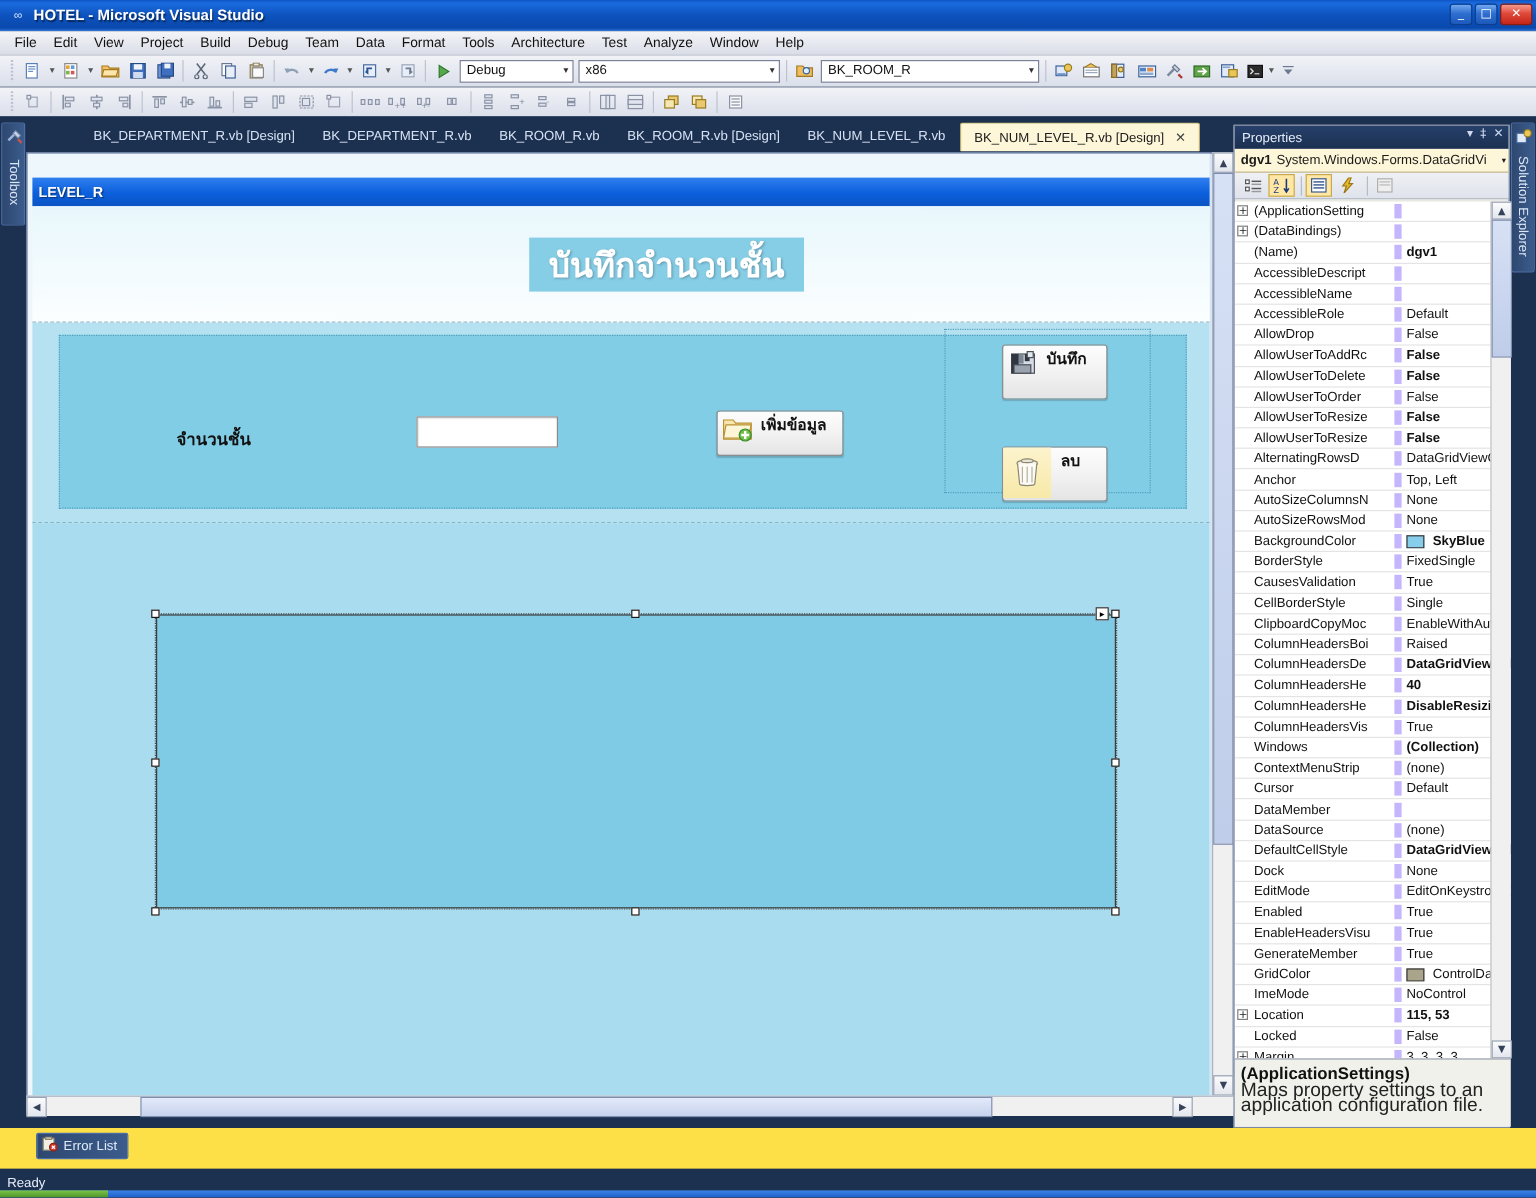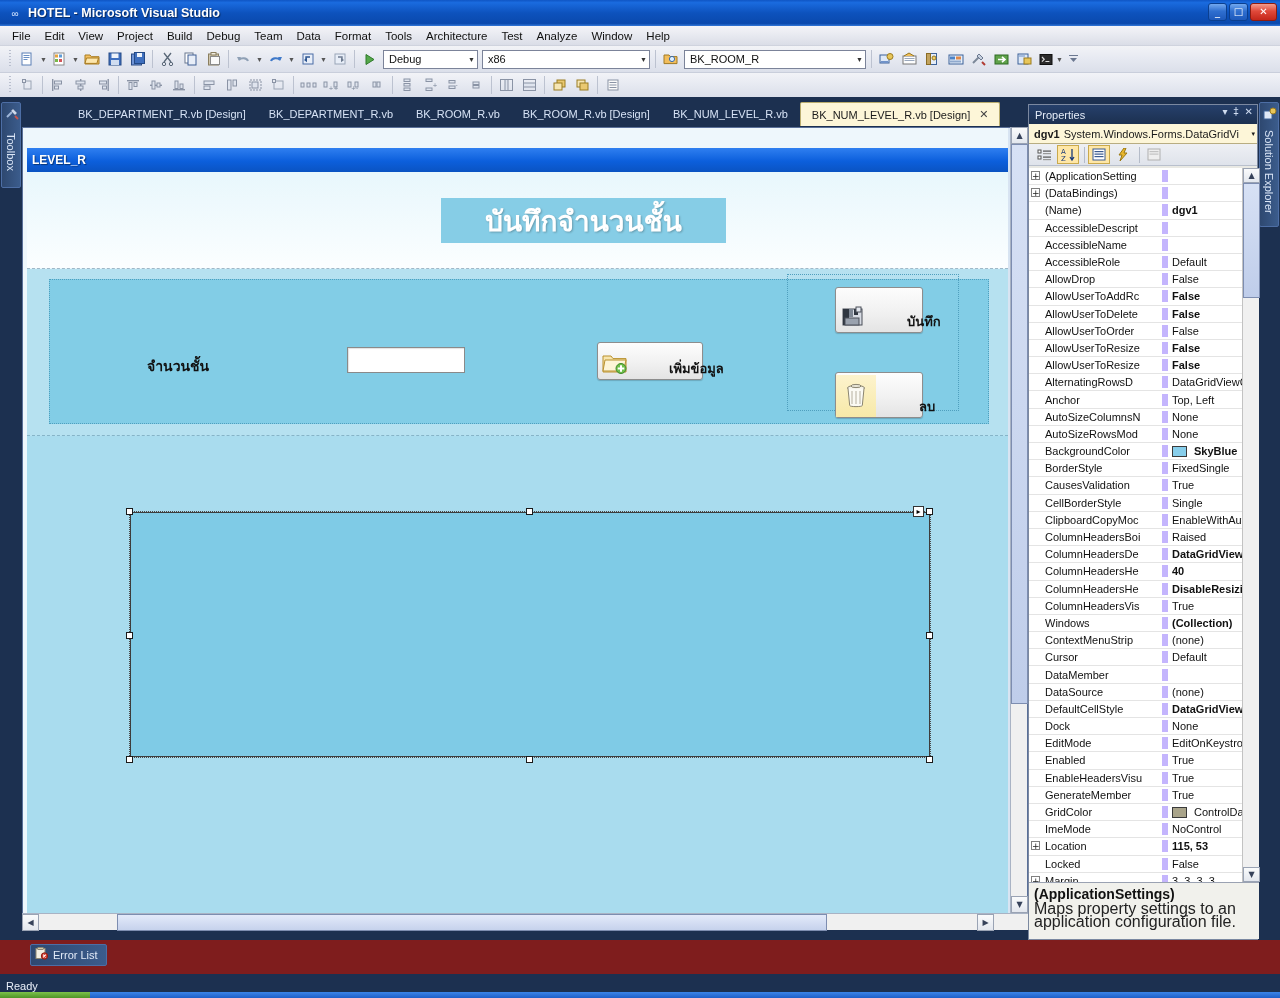--- a/index.html
+++ b/index.html
@@ -139,21 +139,21 @@
   .form-body {
     position:absolute; top: 44px; left: 4px; width: 981px; height: 741px;
     background: linear-gradient(180deg,#e4f6fd 0%,#eefbfe 35%,#f6fdff 70%,#eef9fd 100%);
   }
   .panel-top {
     position:absolute; top: 0px; left: 0px; width: 981px; height: 97px;
     background: linear-gradient(180deg,#e8f7fc,#fbfeff);
     border-bottom: 1px dashed #9fb8c8;
   }
   .hdr-label {
-    position: absolute; left: 414px; top: 26px; width: 285px; height: 45px;
+    position: absolute; left: 414px; top: 26px; width: 229px; height: 45px;
     background: #86cde6; color:#ffffff;
     font-size: 28px; font-weight: bold;
     display:flex; align-items:center; justify-content:center;
     text-shadow: 1px 1px 2px rgba(0,0,0,.25);
   }
   .panel-mid {
     position:absolute; top: 97px; left: 0px; width: 981px; height: 167px;
     background: #b6e1f0;
     border-bottom: 1px dashed #86b4c8;
   }
@@ -167,23 +167,23 @@
   }
   .txt-level {
     position: absolute; left: 320px; top: 78px; width: 118px; height: 26px;
     background: #fff; border: 1px solid #8a8a8a;
     box-shadow: inset 1px 1px 1px rgba(0,0,0,.12);
   }
   .btn {
     position: absolute;
     background: linear-gradient(180deg,#fdfdfd,#f1f1f1 55%,#e4e4e4);
     border: 1px solid #8d8d8d; border-radius: 3px;
-    display: flex; align-items: flex-end;
+    display: flex; align-items: flex-start;
     box-shadow: 0 1px 1px rgba(0,0,0,.18);
-    font-size: 13px; color: #111; font-weight: bold; gap: 35px;
+    font-size: 13px; color: #111; font-weight: bold;
   }
   .btn .bico { width: 34px; height: 30px; display:flex; align-items:center; justify-content:center; flex: 0 0 34px; }
   .btn .blab { padding-left: 2px; white-space: nowrap; }
   .btn-add { left: 570px; top: 73px; width: 106px; height: 38px; }
   .gbox-right {
     position:absolute; left: 760px; top: 5px; width: 172px; height: 137px;
     border: 1px dotted #4f9fbe;
   }
   .btn-save   { left: 808px; top: 18px; width: 88px; height: 46px; }
   .btn-delete { left: 808px; top: 103px; width: 88px; height: 46px; }
@@ -292,21 +292,21 @@
   .props-desc {
     position: absolute; top: 777px; left: 0; width: 230px; height: 57px;
     background: #f1f1ec; border-top: 1px solid #9aa2b2; padding: 3px 5px;
   }
   .props-desc .pd-t { font-weight: bold; font-size: 14px; color:#111; }
   .props-desc .pd-b { font-size: 16px; color:#222; line-height: 13px; }
 
   
   .errbar {
     position: absolute; top: 940px; left: 0; width: 1280px; height: 34px;
-    background: #7f1d1d;
+    background: #fde047;
   }
   .errtab {
     position: absolute; top: 4px; left: 30px; height: 22px;
     background: linear-gradient(90deg,#2e4870,#3b5c8c);
     border: 1px solid #4d6ea5; border-radius: 2px;
     color:#e1eaf8; font-size: 11px;
     display: flex; align-items:center; padding: 0 8px 0 4px;
   }
   .errtab .ei { margin-right:5px; font-size:11px; font-family:"DejaVu Sans",sans-serif;}
   .statusbar {

